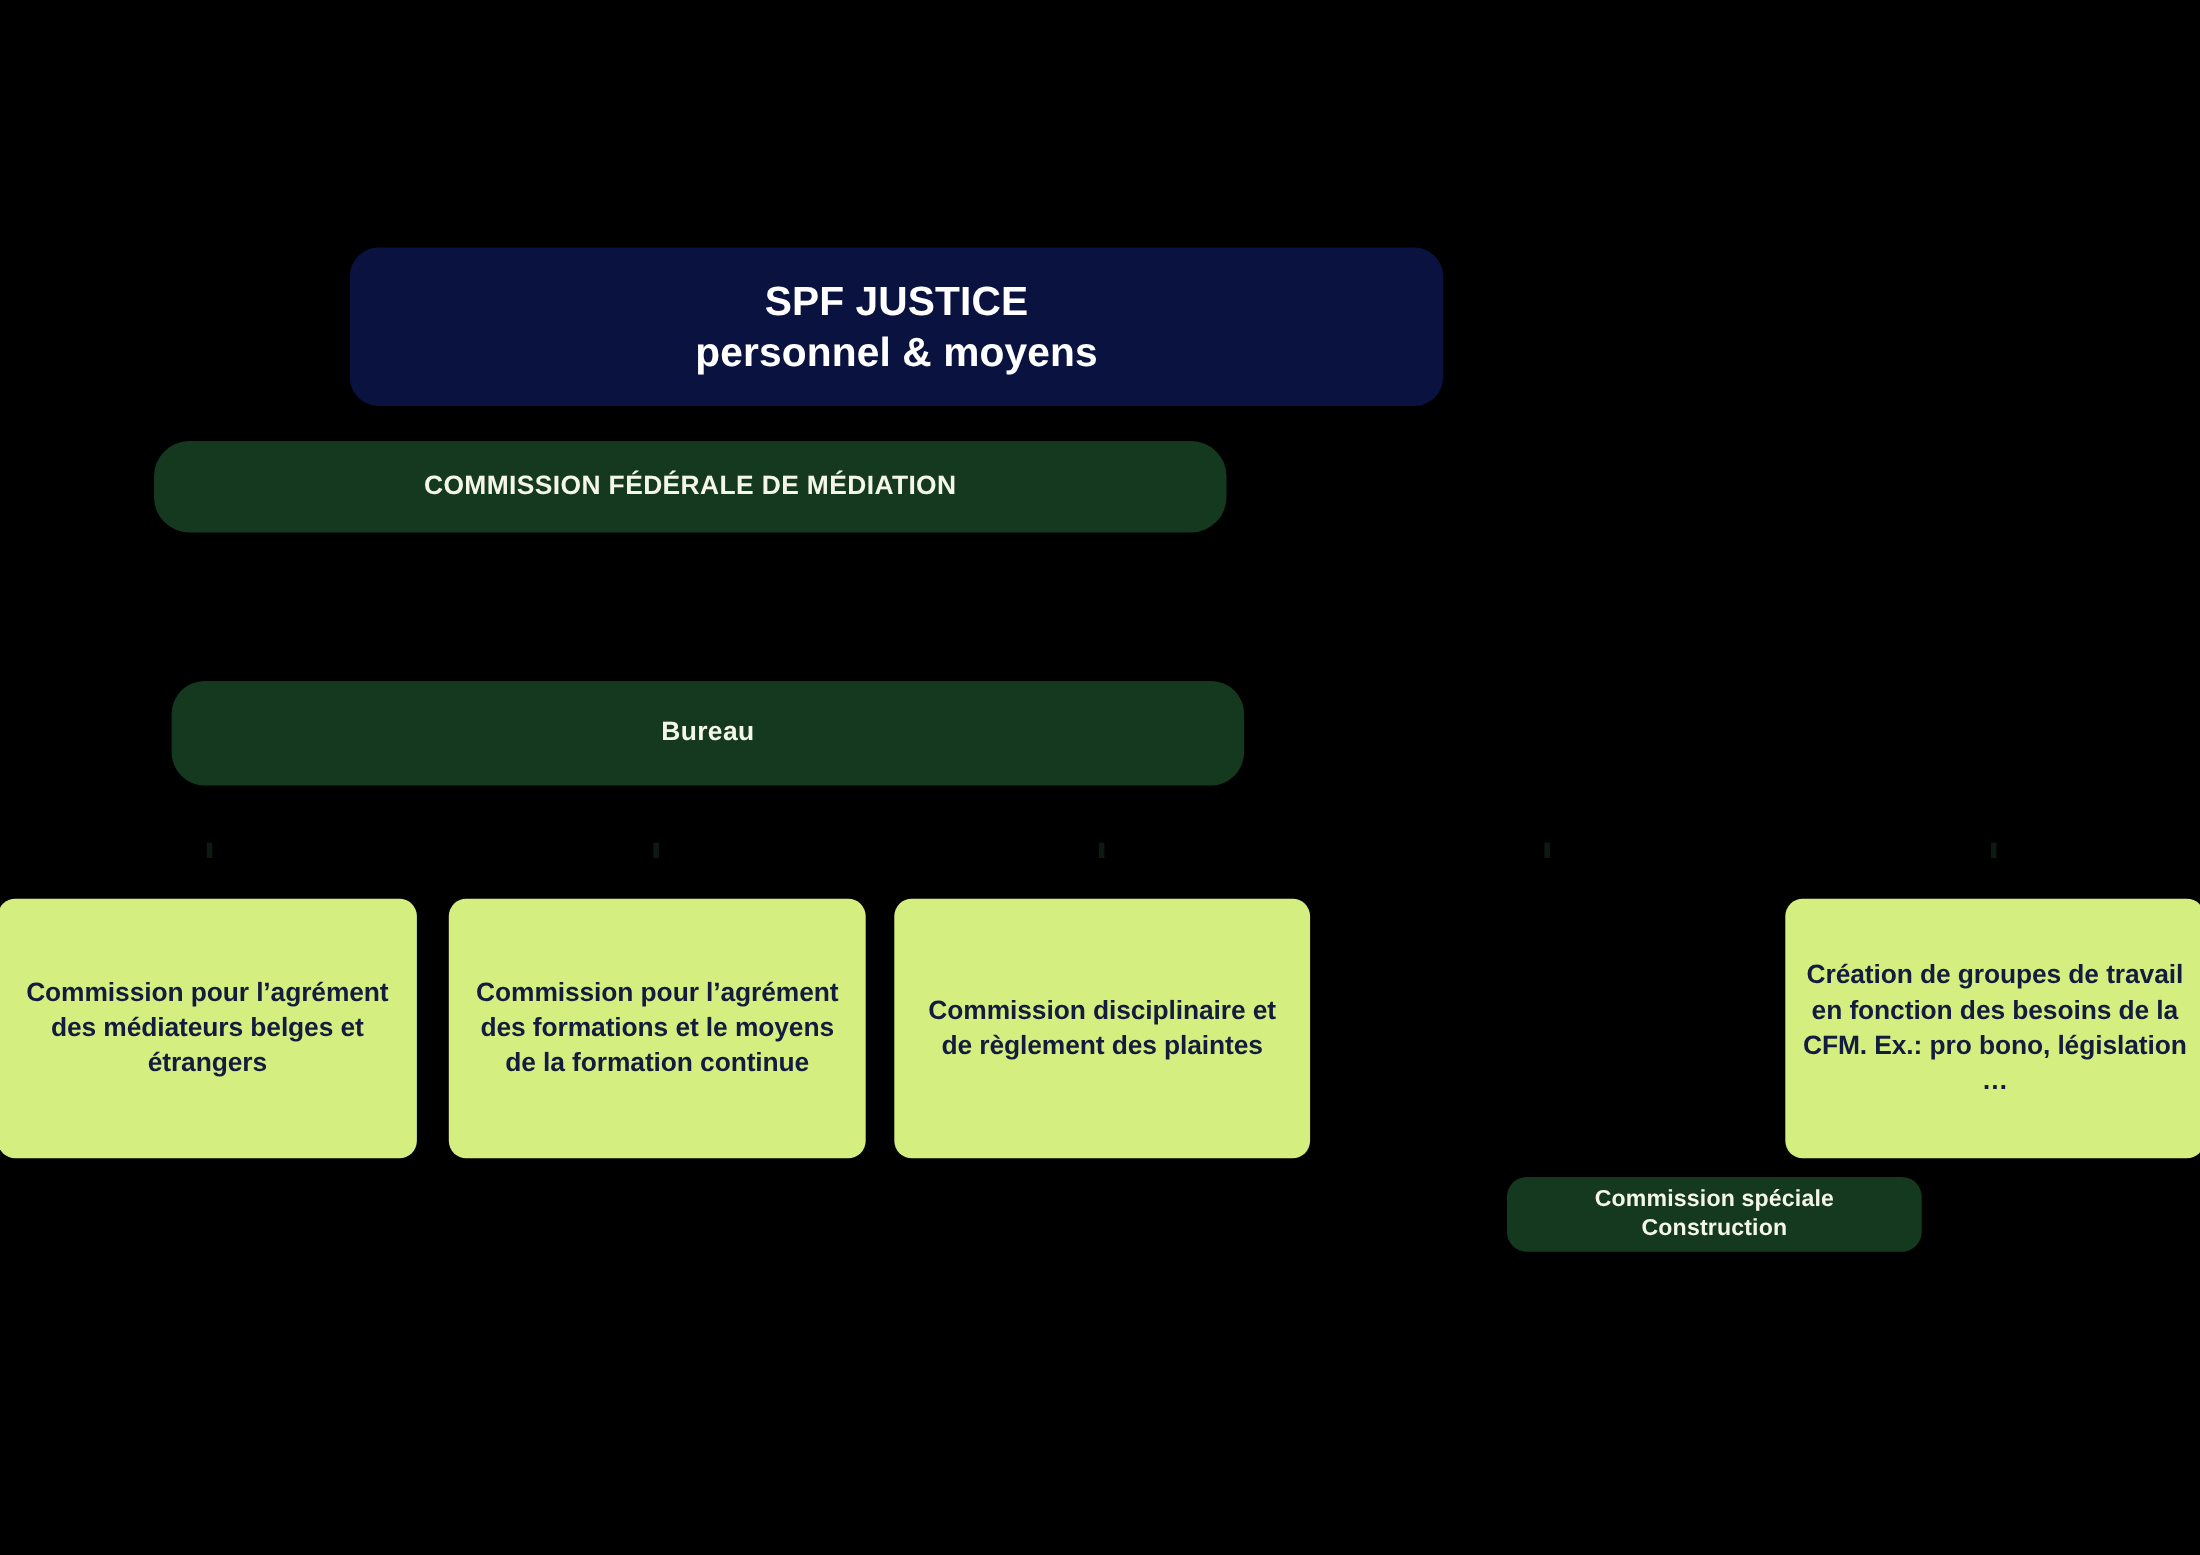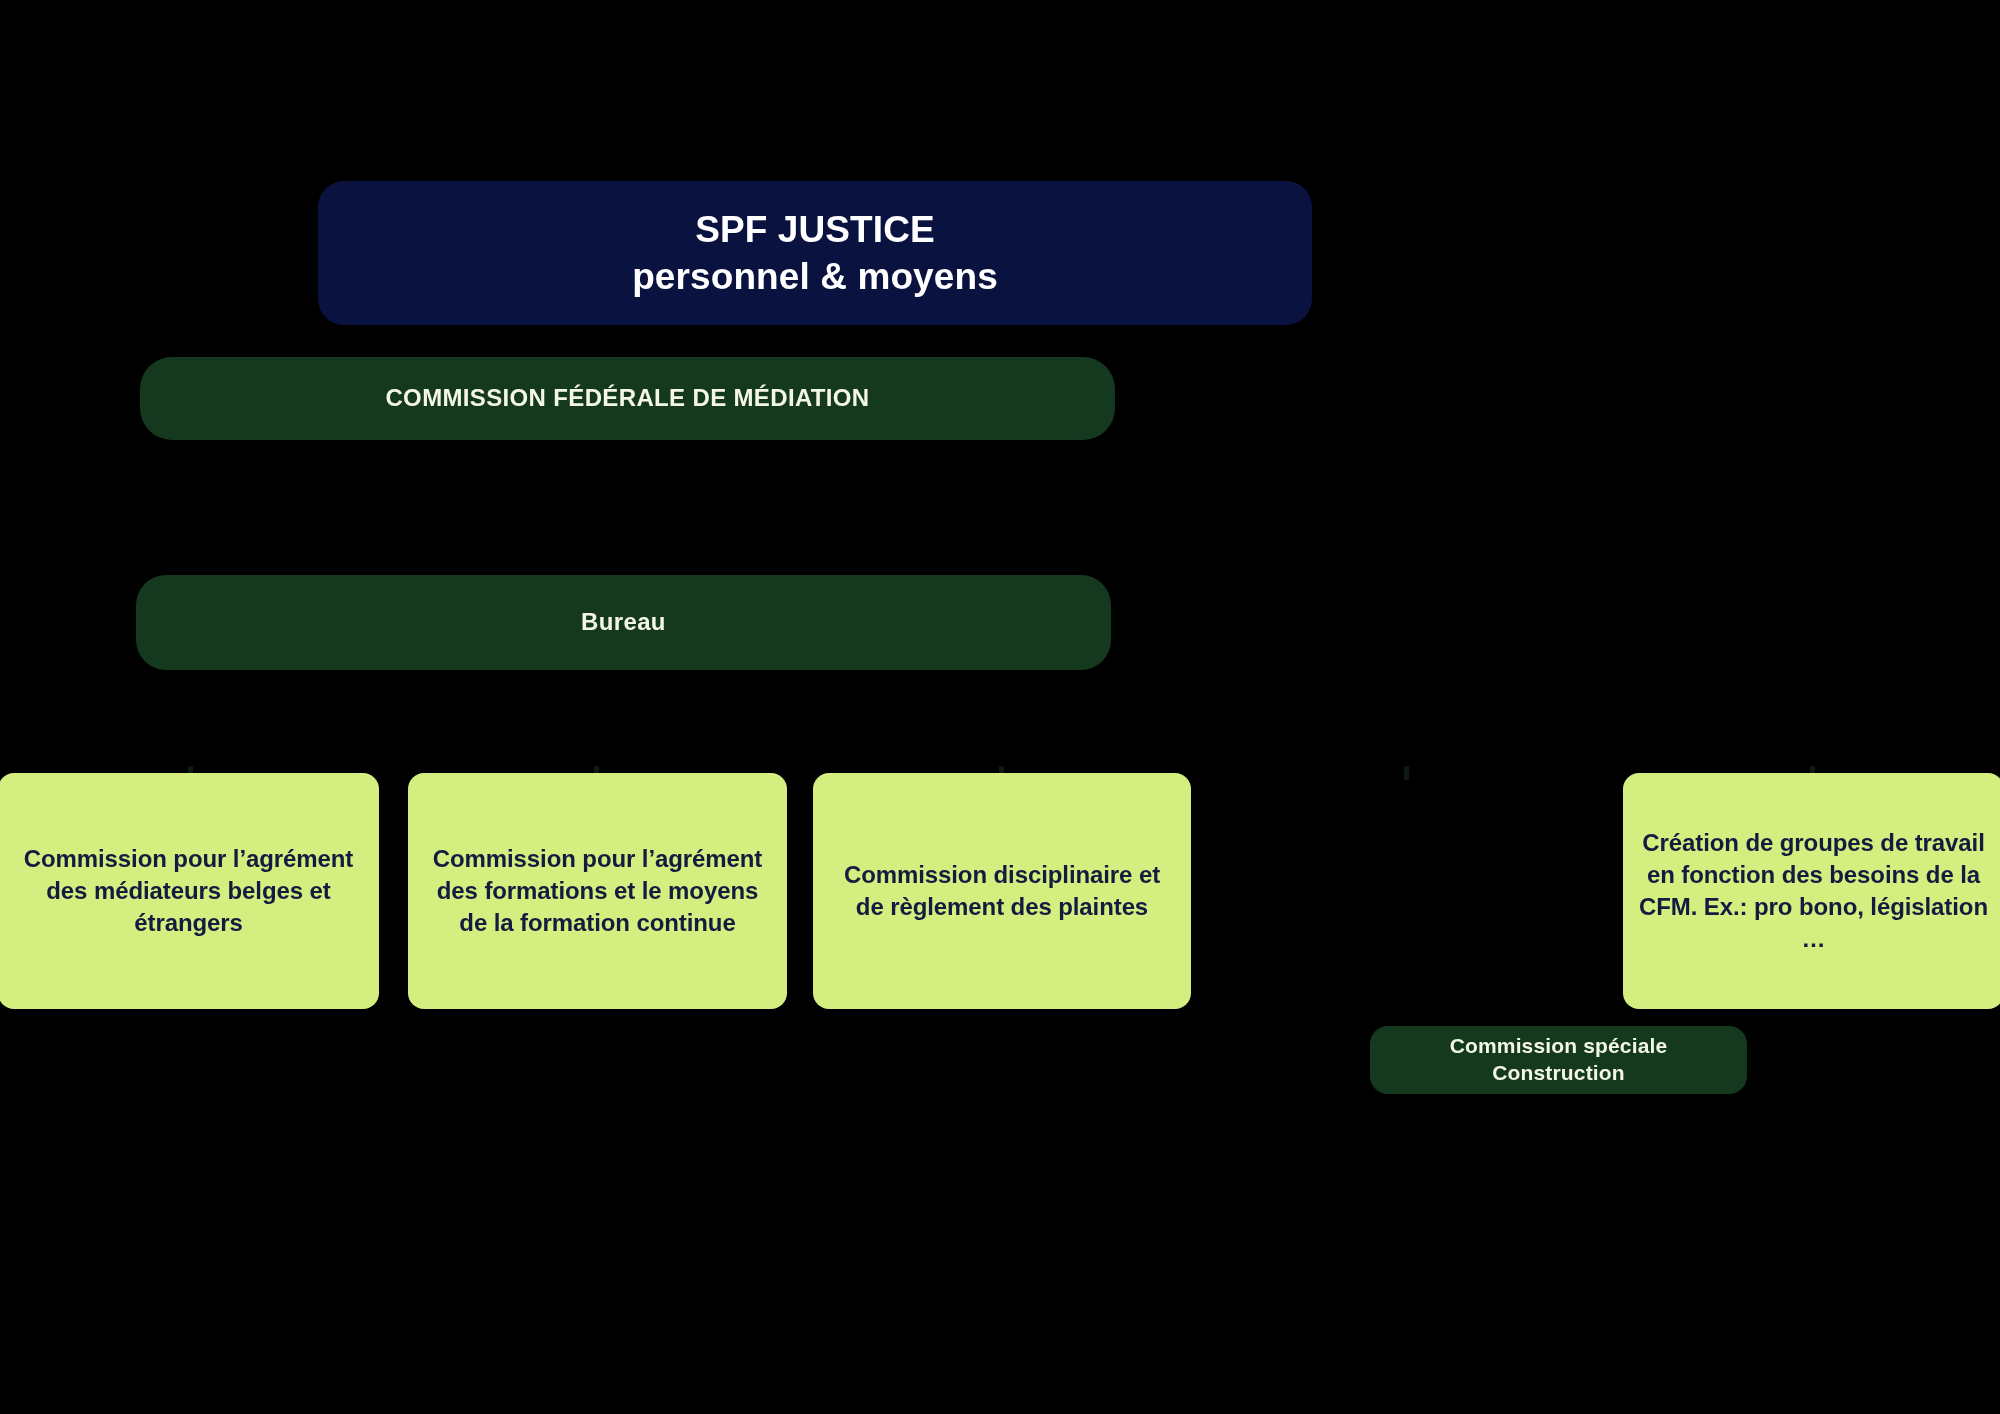--- a/index.html
+++ b/index.html
@@ -26,20 +26,21 @@
 
   
   .node {
     position: absolute;
     box-sizing: border-box;
     display: flex;
     align-items: center;
     justify-content: center;
     text-align: center;
     line-height: 1.28;
+    margin-top: 44px;
   }
   .node .node-label {
     display: block;
     width: 100%;
     padding: 0 16px;
     box-sizing: border-box;
     white-space: pre-line;
   }
 
   
@@ -95,21 +96,21 @@
   <div class="node node--root" style="left:318px; top:181px; width:994px; height:144px;">
     <span class="node-label">SPF JUSTICE
 personnel &amp; moyens</span>
   </div>
 
   <div class="node node--green" style="left:140px; top:357px; width:975px; height:83px;border-radius:32px;">
     <span class="node-label">COMMISSION FÉDÉRALE DE MÉDIATION</span>
   </div>
 
 
-  <div class="node node--green" style="left:136px; top:575px; width:975px; height:95px;">
+  <div class="node node--green" style="left:156px; top:575px; width:975px; height:95px;">
     <span class="node-label">Bureau</span>
   </div>
 
   <div class="connector" style="left:188px; top:766px; width:5px; height:14px;"></div>
   <div class="connector" style="left:594px; top:766px; width:5px; height:14px;"></div>
   <div class="connector" style="left:999px; top:766px; width:5px; height:14px;"></div>
   <div class="connector" style="left:1404px; top:766px; width:5px; height:14px;"></div>
   <div class="connector" style="left:1810px; top:766px; width:5px; height:14px;"></div>
 
   <div class="node node--lime" style="left:-2px; top:773px; width:381px; height:236px;">

